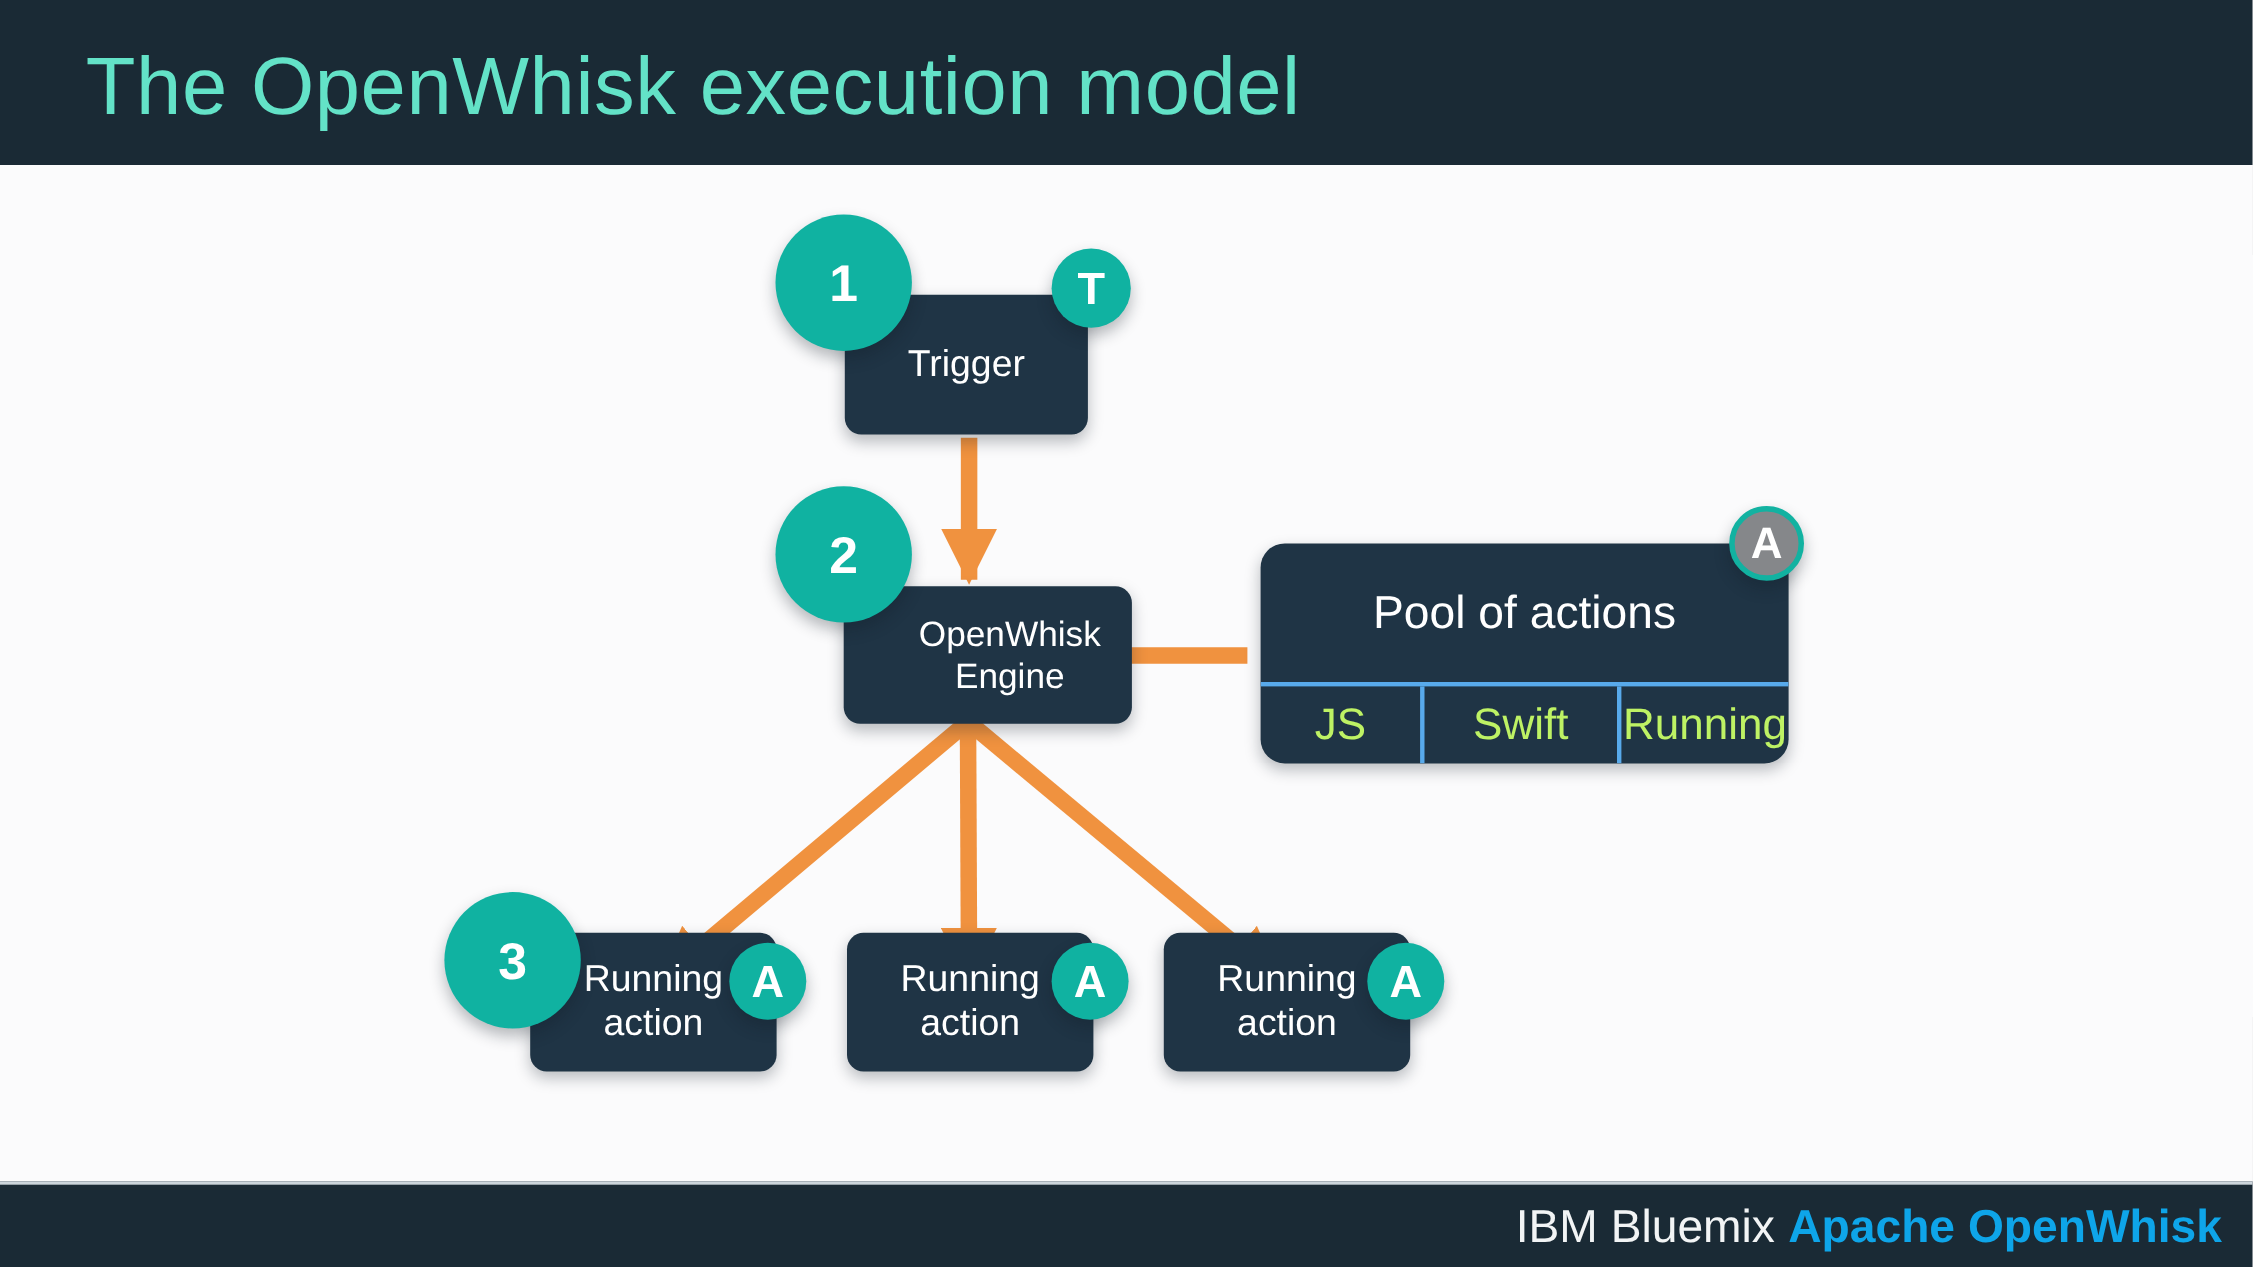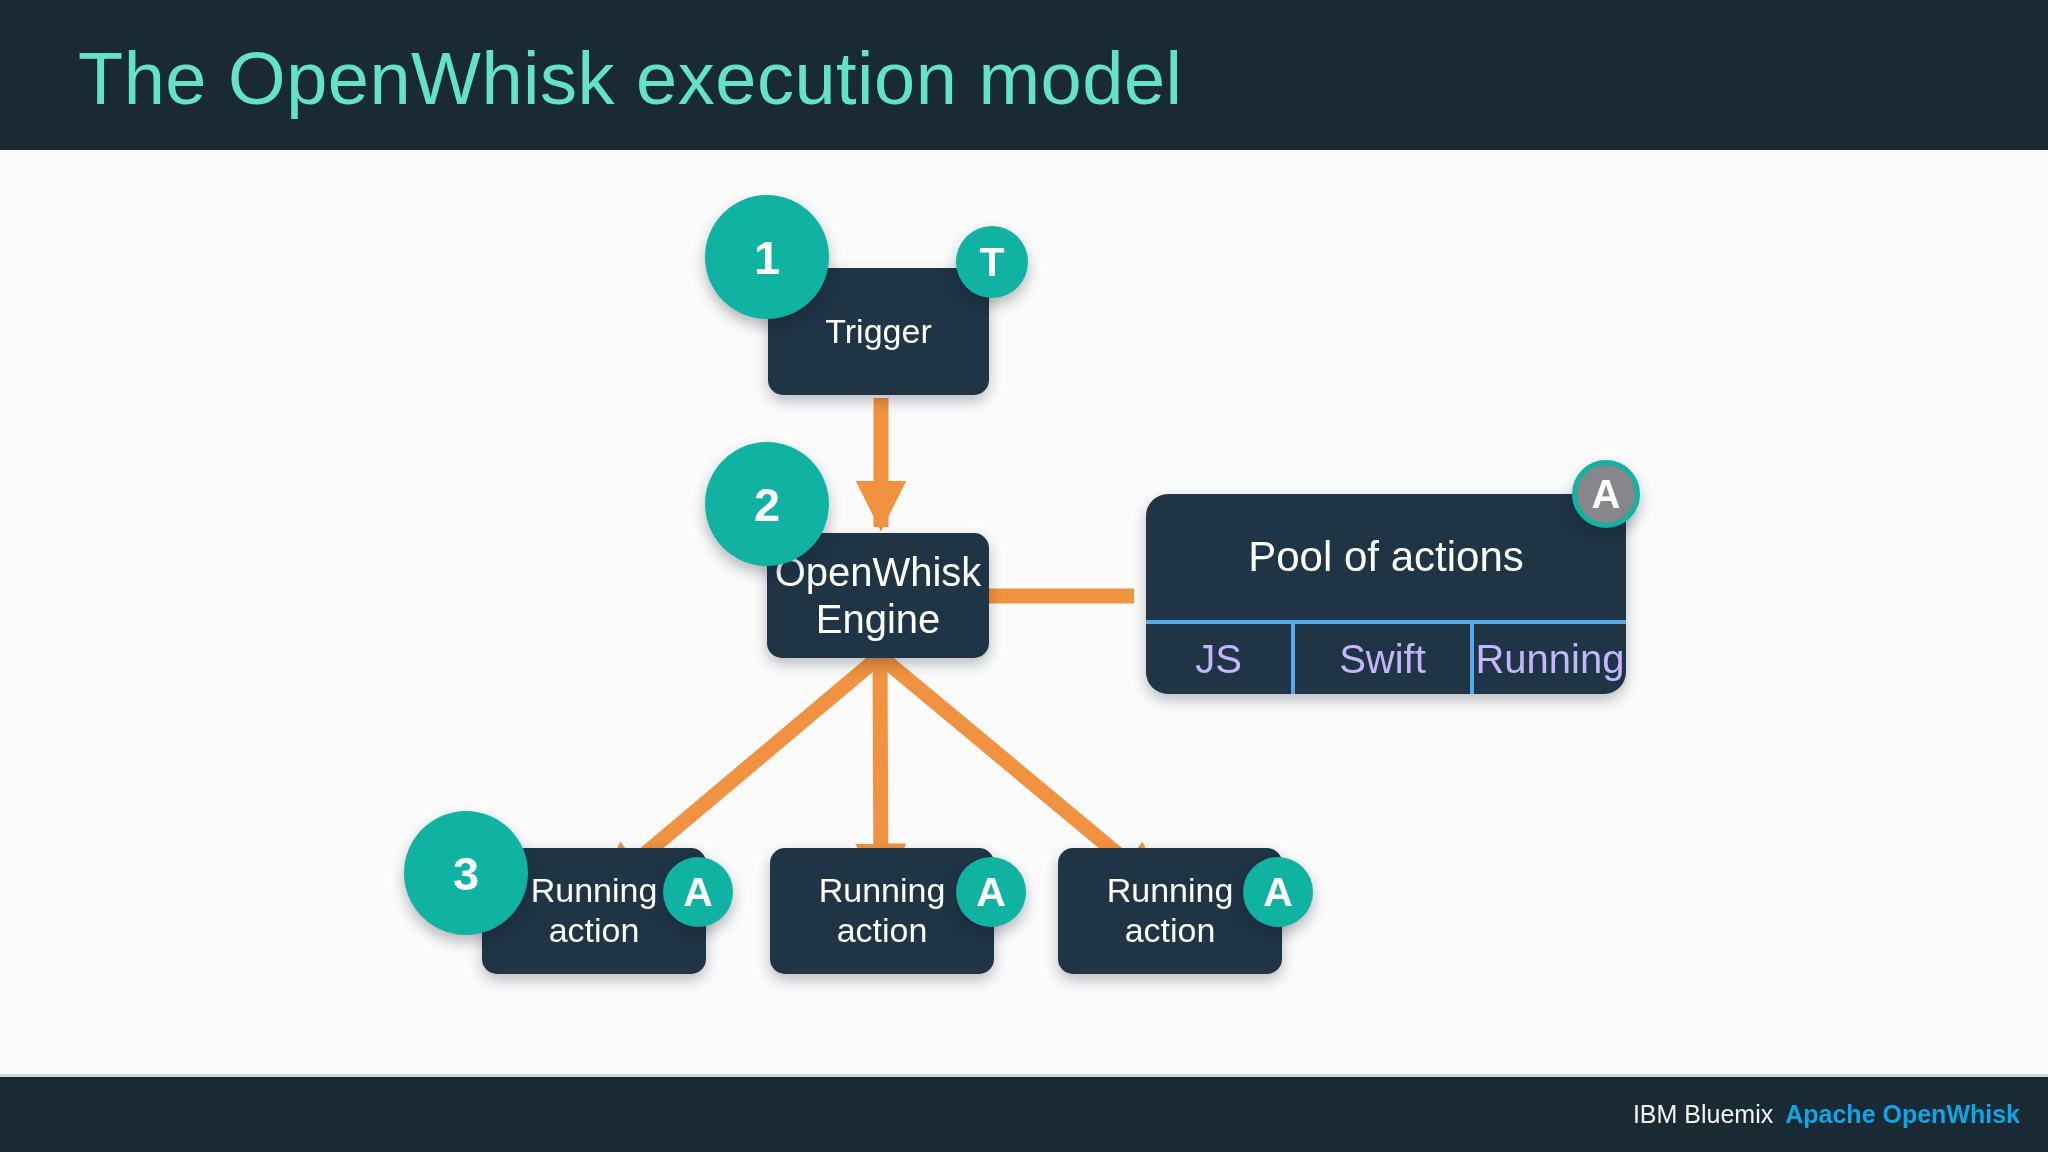--- a/index.html
+++ b/index.html
@@ -16,39 +16,39 @@
     padding-left:78px;
   }
   .title {
     color:#63e2c7; font-size:74px; font-weight:300; letter-spacing:0.5px;
     margin-top:6px; white-space:nowrap;
   }
   .footer {
     position:absolute; bottom:0; left:0; width:2048px; height:78px;
     background:#1a2a35; box-sizing:border-box; border-top:3px solid #ccd5db;
     display:flex; align-items:center; justify-content:flex-end;
-    padding-right:28px; font-size:25px; white-space:pre;
+    padding-right:28px; font-size:42px; white-space:pre;
   }
   .footer-brand { color:#f2f4f5; font-weight:400; }
   .footer-product { color:#0ea5e9; font-weight:bold; margin-left:12px; }
 
   
   svg.arrows { position:absolute; top:0; left:0; pointer-events:none; }
   .arrow-line { stroke:#f0923f; stroke-width:15; fill:none; }
 
   
   .node {
     position:absolute; background:#1f3445; border-radius:15px;
     color:#ffffff; display:flex; flex-direction:column;
     align-items:center; justify-content:center; text-align:center;
     font-size:34px; line-height:1.17; font-weight:400;
     box-shadow:0 6px 14px rgba(15,25,35,0.28);
   }
   .trigger-node { left:768px; top:268px; width:221px; height:127px; }
-  .engine-node  { left:767px; top:533px; width:222px; height:125px; font-size:40px; }
+  .engine-node  { left:767px; top:533px; width:222px; height:125px; font-size:32px;padding-left:40px; }
   .run-node     { top:848px; width:224px; height:126px; }
   .run-1 { left:482px; }
   .run-2 { left:770px; }
   .run-3 { left:1058px; }
 
   
   .pool-node {
     position:absolute; left:1130px; top:494px; width:480px; height:200px;
     background:#1f3445; border-radius:22px; overflow:hidden;
     box-shadow:0 6px 14px rgba(15,25,35,0.28);
@@ -56,21 +56,21 @@
   }
   .pool-title {
     height:126px; display:flex; align-items:center; justify-content:center;
     color:#ffffff; font-size:42px;
   }
   .pool-cells {
     flex:1; display:flex; border-top:4px solid #58aaeb; box-sizing:border-box;
   }
   .pool-cell {
     display:flex; align-items:center; justify-content:center;
-    color:#c4b5fd; font-size:40px; box-sizing:border-box;
+    color:#bef264; font-size:40px; box-sizing:border-box;
   }
   .cell-js     { width:145px; }
   .cell-swift  { width:179px; border-left:4px solid #58aaeb; }
   .cell-docker { width:156px; border-left:4px solid #58aaeb; }
 
   
   .circle {
     position:absolute; border-radius:50%; background:#10b2a1; color:#ffffff;
     font-weight:bold; display:flex; align-items:center; justify-content:center;
     box-shadow:0 7px 14px rgba(15,25,35,0.30);

